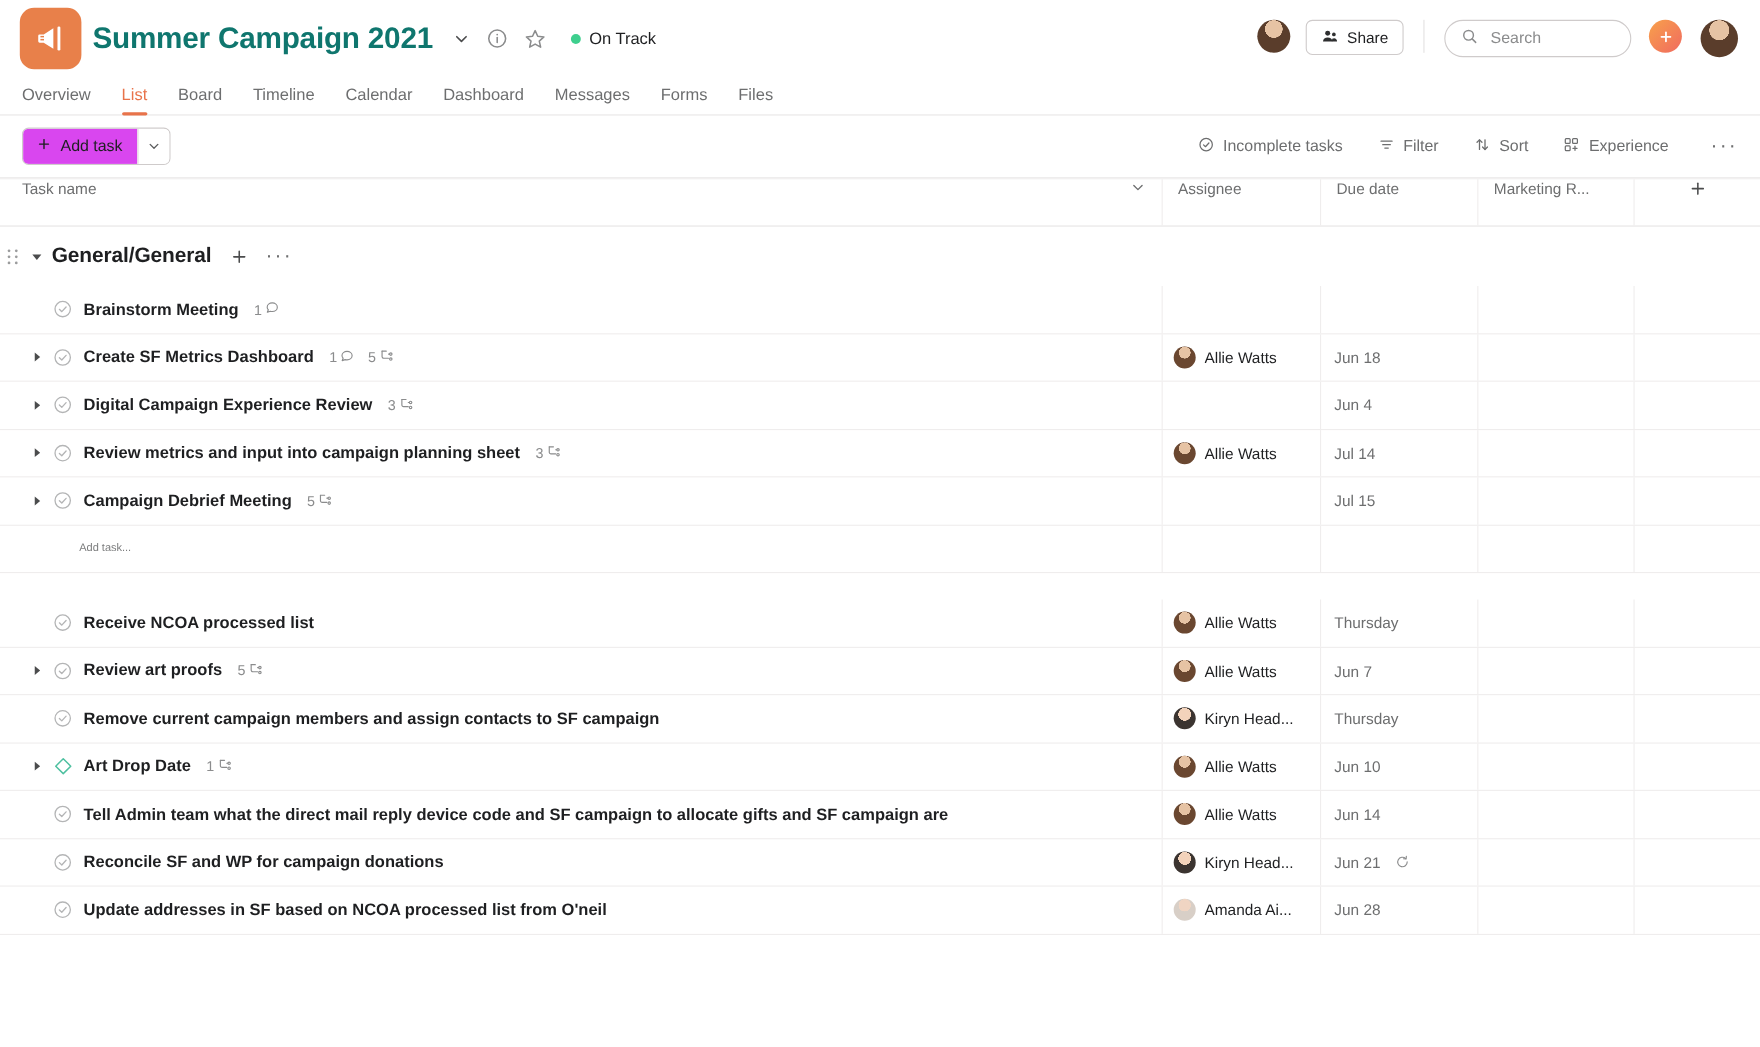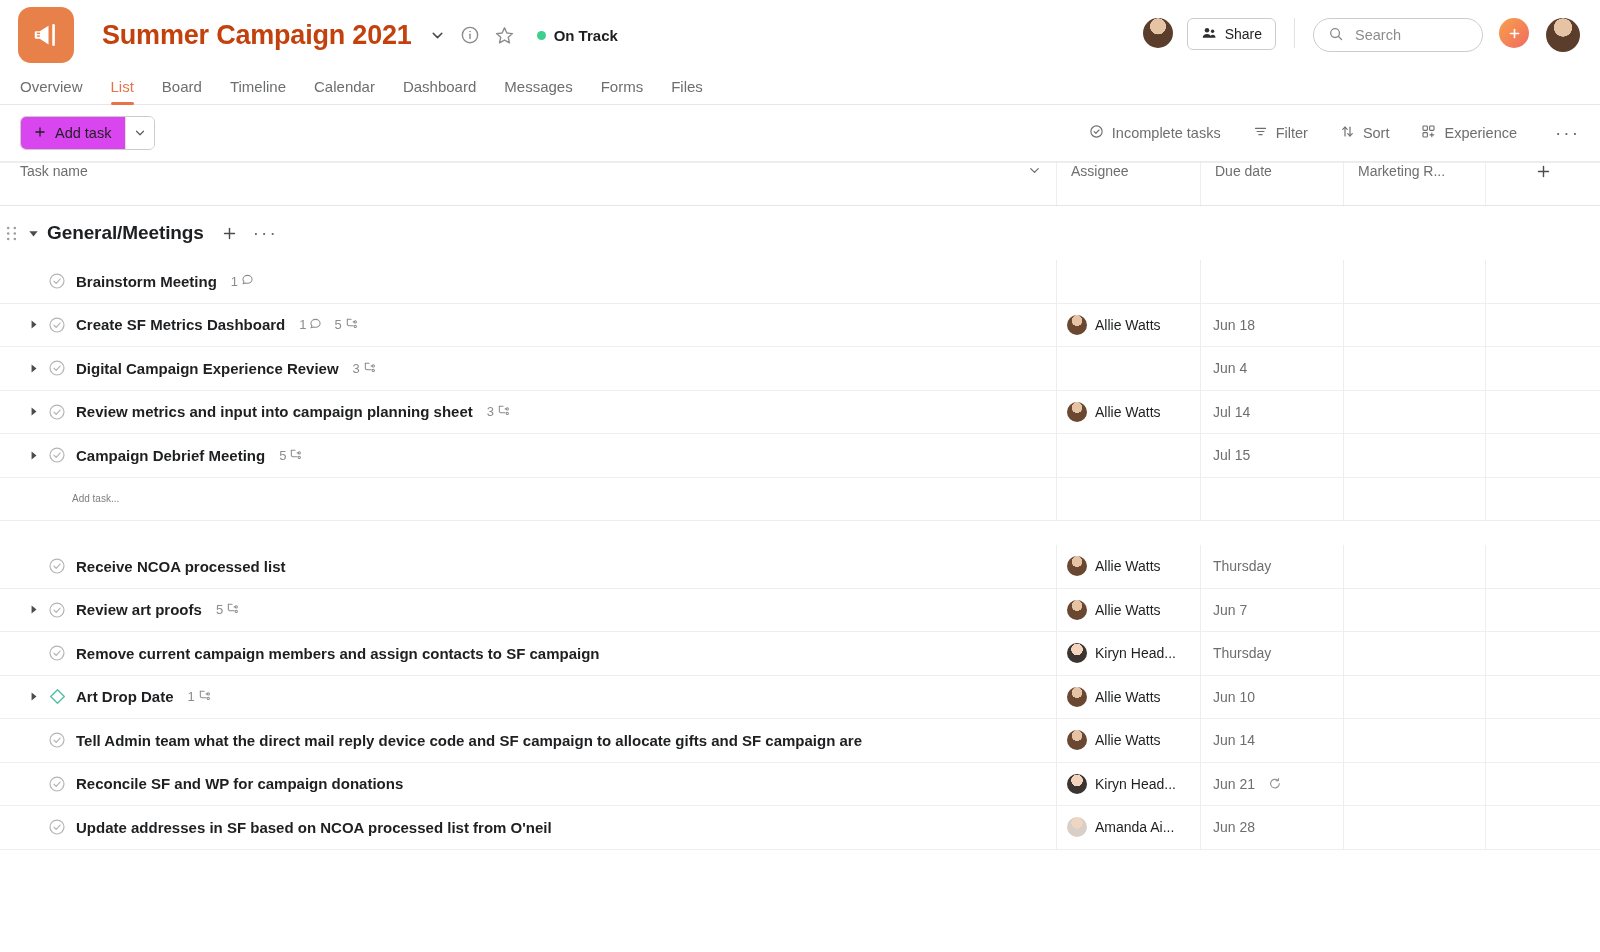--- a/index.html
+++ b/index.html
@@ -24,38 +24,37 @@
     width: 56px; height: 56px;
     border-radius: 13px;
     background: #e8804a;
     display: flex; align-items: center; justify-content: center;
     flex: none;
   }
   .proj-title {
     font-size: 27px;
     font-weight: bold;
     letter-spacing: -0.2px;
-    margin-left: 28px;
+    margin-left: 10px;
     white-space: nowrap;
-    color: #c2410c;
+    color: #0f766e;
   }
   .hdr-icon {
     margin-left: 14px;
     display: flex; align-items: center; justify-content: center;
     color: #6d6e6f;
     flex: none;
   }
   .hdr-icon.caret { margin-left: 17px; }
   .status-pill {
     display: flex; align-items: center; gap: 8px;
     margin-left: 22px;
     font-size: 15px;
     color: #1e1f21;
     white-space: nowrap;
-    font-weight: bold;
   }
   .status-dot {
     width: 9px; height: 9px; border-radius: 50%;
     background: #3ecf8e;
     flex: none;
   }
   .topbar-right {
     margin-left: auto;
     display: flex; gap: 0;
   }
@@ -489,21 +488,21 @@
               <circle cx="8.8" cy="8.5" r="1.25"></circle>
               <circle cx="2.2" cy="14" r="1.25"></circle>
               <circle cx="8.8" cy="14" r="1.25"></circle>
             </svg>
           </span>
           <span class="sec-caret">
             <svg width="11" height="11" viewBox="0 0 12 12">
               <polygon points="1.5,3.6 10.5,3.6 6,9.2" fill="#4b4c4d"></polygon>
             </svg>
           </span>
-          <span class="sec-title">General/Meetings</span>
+          <span class="sec-title">General/General</span>
           <span class="sec-plus">
             <svg width="17" height="17" viewBox="0 0 24 24" stroke="#4b4c4d" stroke-width="2" stroke-linecap="round">
               <line x1="12" y1="5" x2="12" y2="19"></line>
               <line x1="5" y1="12" x2="19" y2="12"></line>
             </svg>
           </span>
           <span class="sec-dots">···</span>
         </div>
         <div class="c-assg"></div>
         <div class="c-due"></div>

